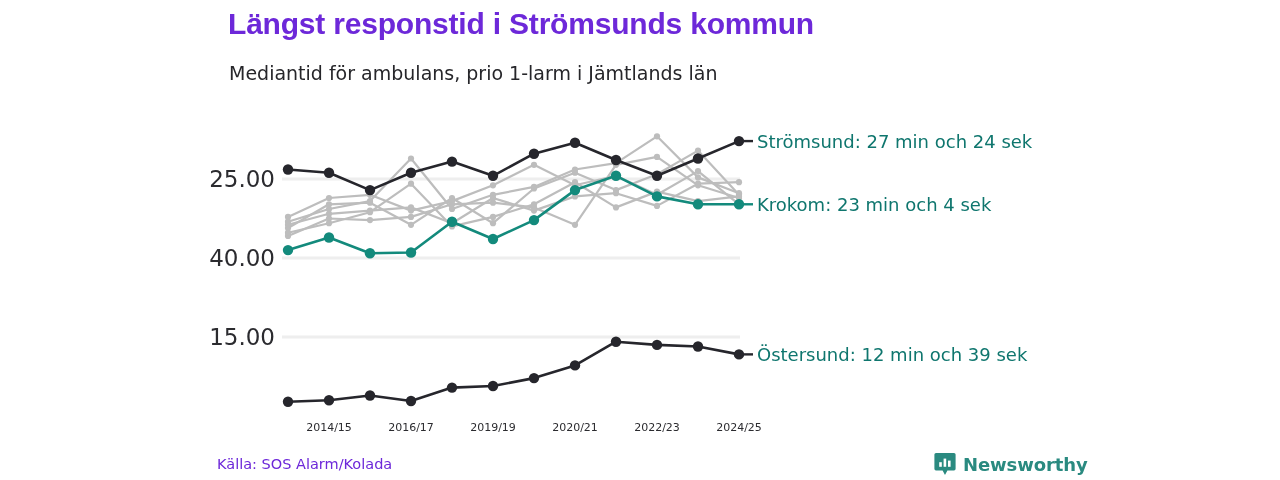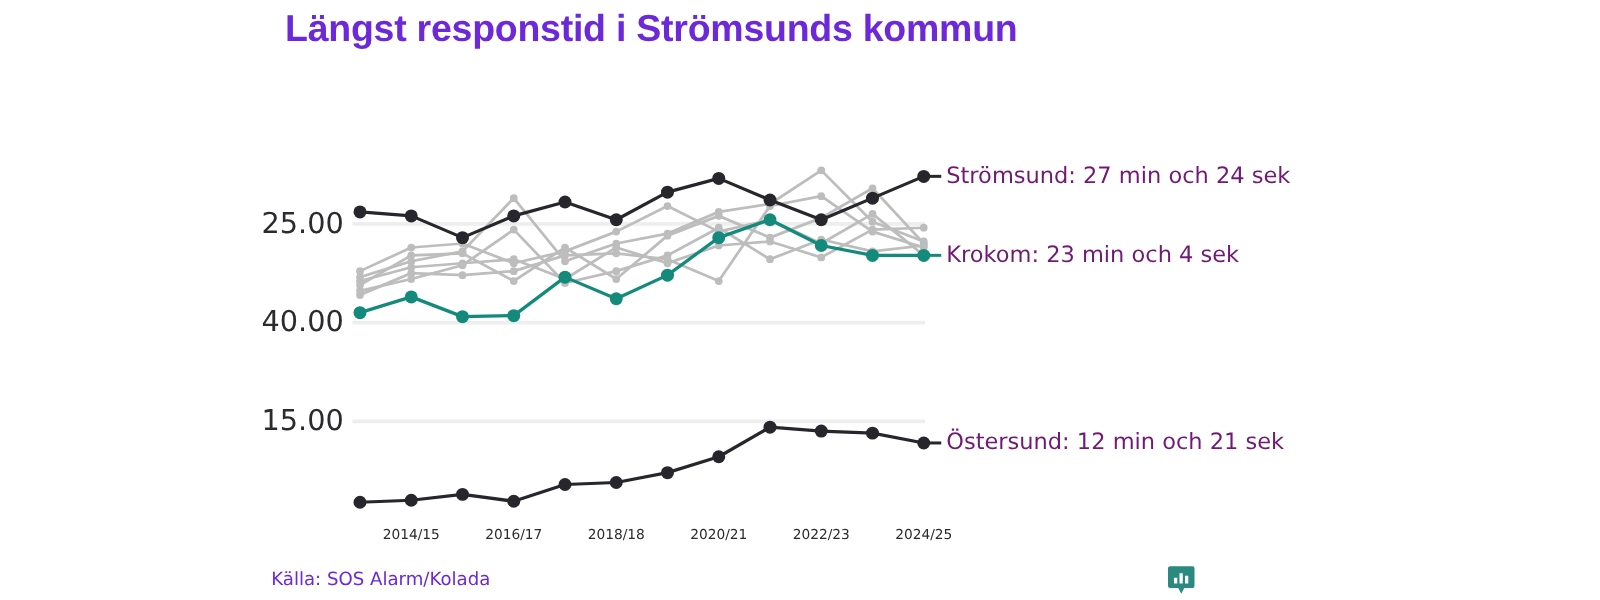--- a/index.html
+++ b/index.html
@@ -33,21 +33,21 @@
 
   .xtick{
     position:absolute;top:421px;transform:translateX(-50%);
     font-family:"DejaVu Sans","Liberation Sans",sans-serif;
     font-size:11px;color:#2b2b2f;white-space:nowrap;
   }
 
   .serieslabel{
     position:absolute;transform:translateY(-50%);
     font-family:"DejaVu Sans","Liberation Sans",sans-serif;
-    font-size:18px;color:#701a75;white-space:nowrap;
+    font-size:18px;color:#0f766e;white-space:nowrap;
   }
 
   .source{
     position:absolute;left:217px;top:456px;
     font-family:"DejaVu Sans","Liberation Sans",sans-serif;
     font-size:14.5px;color:#6d28d9;white-space:nowrap;
   }
 
   .logo{
     position:absolute;left:934px;top:452px;
@@ -58,20 +58,21 @@
     font-family:"DejaVu Sans","Liberation Sans",sans-serif;
     font-size:18px;font-weight:600;color:#2a8a80;letter-spacing:-0.1px;
   }
 </style>
 </head>
 <body>
 
 <div class="wrap">
 
   <div class="title">Längst responstid i Strömsunds kommun</div>
+  <div class="subtitle">Mediantid för ambulans, prio 1-larm i Jämtlands län</div>
 
   <svg class="plot" id="plot-svg" viewBox="0 0 1280 480" preserveAspectRatio="none" aria-hidden="true">
       <line x1="282" x2="740" y1="337" y2="337" stroke="#eeeeee" stroke-width="3"></line>
       <line x1="282" x2="740" y1="258" y2="258" stroke="#eeeeee" stroke-width="3"></line>
       <line x1="282" x2="740" y1="179" y2="179" stroke="#eeeeee" stroke-width="3"></line>
       <g>
         <path d="M288.0 221.7 L329.0 209.0 L370.0 201.1 L411.0 158.5 L452.0 209.0 L493.0 194.8 L534.0 186.9 L575.0 169.5 L616.0 163.2 L657.0 136.3 L698.0 177.4 L739.0 193.2" fill="none" stroke="#bdbdbd" stroke-width="2.2" stroke-linejoin="round" stroke-linecap="round"></path>
         <circle cx="288.0" cy="221.7" r="3.1" fill="#bdbdbd"></circle>
         <circle cx="329.0" cy="209.0" r="3.1" fill="#bdbdbd"></circle>
         <circle cx="370.0" cy="201.1" r="3.1" fill="#bdbdbd"></circle>
@@ -217,35 +218,36 @@
       <div class="ytick-wrap" style="top: 0px;">
         <div class="ytick" style="top: 258px;">40.00</div>
       </div>
       <div class="ytick-wrap" style="top: 0px;">
         <div class="ytick" style="top: 179px;">25.00</div>
       </div>
     </div>
   <div id="xtick-layer">
       <div class="xtick" style="left: 329px;">2014/15</div>
       <div class="xtick" style="left: 411px;">2016/17</div>
-      <div class="xtick" style="left: 493px;">2018/18</div>
+      <div class="xtick" style="left: 493px;">2019/19</div>
       <div class="xtick" style="left: 575px;">2020/21</div>
       <div class="xtick" style="left: 657px;">2022/23</div>
       <div class="xtick" style="left: 739px;">2024/25</div>
     </div>
   <div id="label-layer">
       <div class="serieslabel" style="left: 757px; top: 141.08px;">Strömsund: 27 min och 24 sek</div>
       <div class="serieslabel" style="left: 757px; top: 204.28px;">Krokom: 23 min och 4 sek</div>
-      <div class="serieslabel" style="left: 757px; top: 354.38px;">Östersund: 12 min och 21 sek</div>
+      <div class="serieslabel" style="left: 757px; top: 354.38px;">Östersund: 12 min och 39 sek</div>
     </div>
 
   <div class="source">Källa: SOS Alarm/Kolada</div>
 
   <div class="logo">
     <svg class="logo-mark" viewBox="0 0 22 25">
       <path d="M2 1 h18 a1.6 1.6 0 0 1 1.6 1.6 v14.2 a1.6 1.6 0 0 1 -1.6 1.6 h-6.6 l-2.4 4.6 l-2.4 -4.6 h-6.6 a1.6 1.6 0 0 1 -1.6 -1.6 v-14.2 a1.6 1.6 0 0 1 1.6 -1.6 z" fill="#2a8a80"></path>
       <rect x="5.2" y="10.2" width="2.6" height="4.6" fill="#ffffff"></rect>
       <rect x="9.6" y="6.6" width="2.6" height="8.2" fill="#ffffff"></rect>
       <rect x="14.0" y="8.6" width="2.6" height="6.2" fill="#ffffff"></rect>
     </svg>
+    <span class="logo-text">Newsworthy</span>
   </div>
 
 </div>
 
 </body></html>

